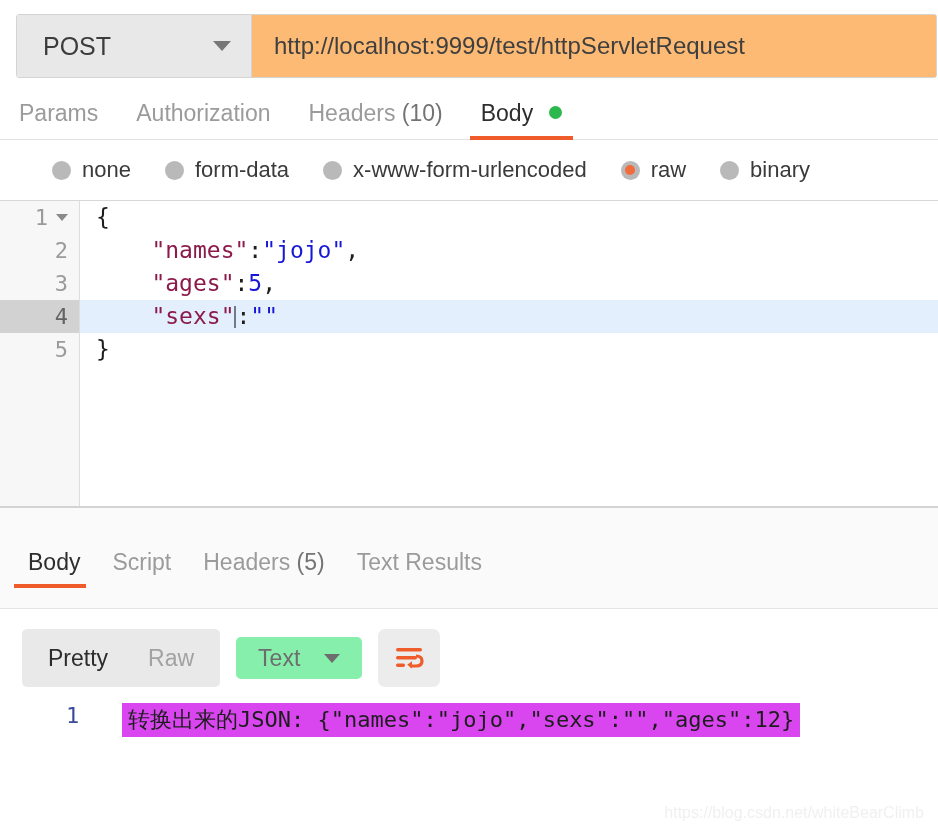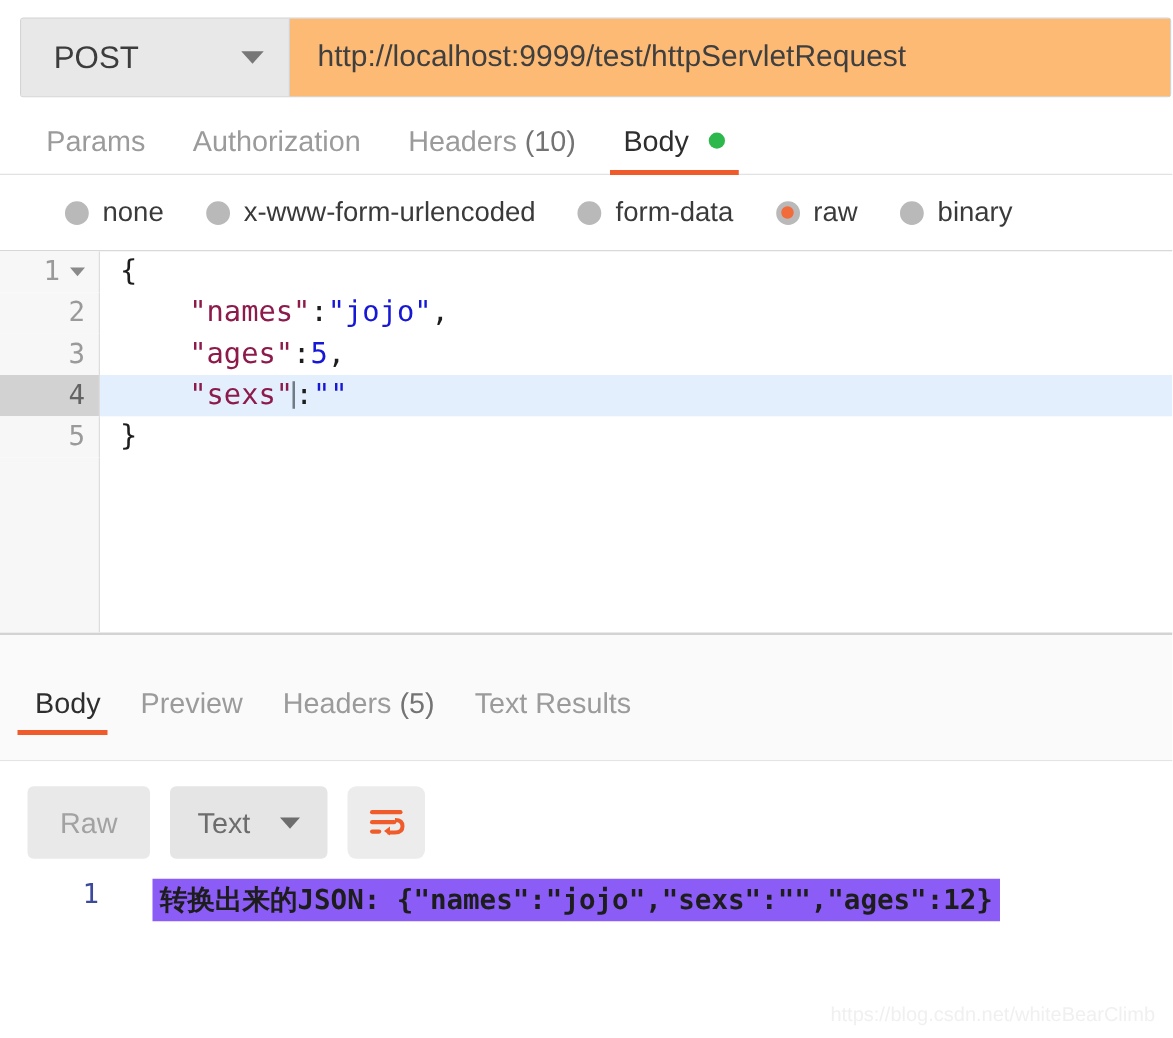--- a/index.html
+++ b/index.html
@@ -29,21 +29,21 @@
     border: 1px solid #d4d4d4;
     border-radius: 3px;
     background: #e8e8e8;
     width: 921px;
     box-sizing: border-box;
   }
   .method-select {
     display: flex;
     align-items: center;
     justify-content: space-between;
-    width: 215px;
+    width: 235px;
     padding: 0 20px 0 26px;
     box-sizing: border-box;
     border-right: 1px solid #d4d4d4;
     background: #e8e8e8;
     cursor: pointer;
   }
   .method-label {
     font-size: 25px;
     color: #3c3c3c;
   }
@@ -65,21 +65,20 @@
     cursor: text;
     overflow: hidden;
     white-space: nowrap;
   }
 
   
   .req-tabs {
     display: flex;
     align-items: flex-end;
     height: 62px;
-    padding-left: 18px;
     border-bottom: 1px solid #e2e2e2;
     background: #fff;
     box-sizing: border-box;
     position: relative;
   }
   .tab {
     font-size: 23px;
     color: #9b9b9b;
     padding: 0 19px 14px 19px;
     white-space: nowrap;
@@ -279,23 +278,23 @@
     color: #a2a2a2;
     padding: 0 20px;
     line-height: 58px;
     cursor: pointer;
     white-space: nowrap;
   }
   .seg.active { color: #2c2c2c; }
   .select-pill {
     display: flex;
     align-items: center;
-    background: #e5e5e5;
+    background: #86efac;
     border-radius: 5px;
-    height: 58px;
+    height: 42px;
     padding: 0 22px;
     margin-left: 16px;
     cursor: pointer;
   }
   .select-pill .seg-text {
     font-size: 23px;
     color: #6d6d6d;
     margin-right: 24px;
   }
   .caret-sm {
@@ -327,24 +326,23 @@
   .resp-gutter {
     width: 56px;
     flex: none;
     font-size: 22px;
     color: #3b4a9c;
     text-align: left;
   }
   .resp-text {
     font-size: 22px;
     color: #1d1d1d;
-    background: #8b5cf6;
+    background: #d946ef;
     white-space: pre;
     padding: 2px 6px;
-    font-weight: bold;
   }
 
   .watermark {
     position: absolute;
     right: 14px;
     bottom: 8px;
     font-size: 16px;
     color: #f0f0f0;
     font-family: "Liberation Sans", sans-serif;
     white-space: nowrap;
@@ -380,25 +378,25 @@
   </div>
 </div>
 
 <div class="radio-row">
   <div class="radio-item">
     <span class="radio-circle"></span>
     <span class="radio-label">none</span>
   </div>
   <div class="radio-item">
     <span class="radio-circle"></span>
-    <span class="radio-label">x-www-form-urlencoded</span>
+    <span class="radio-label">form-data</span>
   </div>
   <div class="radio-item">
     <span class="radio-circle"></span>
-    <span class="radio-label">form-data</span>
+    <span class="radio-label">x-www-form-urlencoded</span>
   </div>
   <div class="radio-item">
     <span class="radio-circle checked"></span>
     <span class="radio-label">raw</span>
   </div>
   <div class="radio-item">
     <span class="radio-circle"></span>
     <span class="radio-label">binary</span>
   </div>
 </div>
@@ -445,34 +443,35 @@
     <div class="gutter-fill"></div>
   </div>
 </div>
 
 <div class="response">
   <div class="resp-tabs">
     <div class="resp-tab active">
       <span>Body</span>
     </div>
     <div class="resp-tab">
-      <span>Preview</span>
+      <span>Script</span>
     </div>
     <div class="resp-tab">
       <span>Headers</span>
       <span class="count-green">(5)</span>
     </div>
     <div class="resp-tab">
       <span>Text Results</span>
     </div>
   </div>
 </div>
 
 <div class="view-toolbar">
   <div class="seg-group">
+    <span class="seg active">Pretty</span>
     <span class="seg">Raw</span>
   </div>
 
   <div class="select-pill">
     <span class="seg-text">Text</span>
     <span class="caret-sm"></span>
   </div>
 
   <div class="wrap-btn">
     <svg width="30" height="26" viewBox="0 0 30 26">

